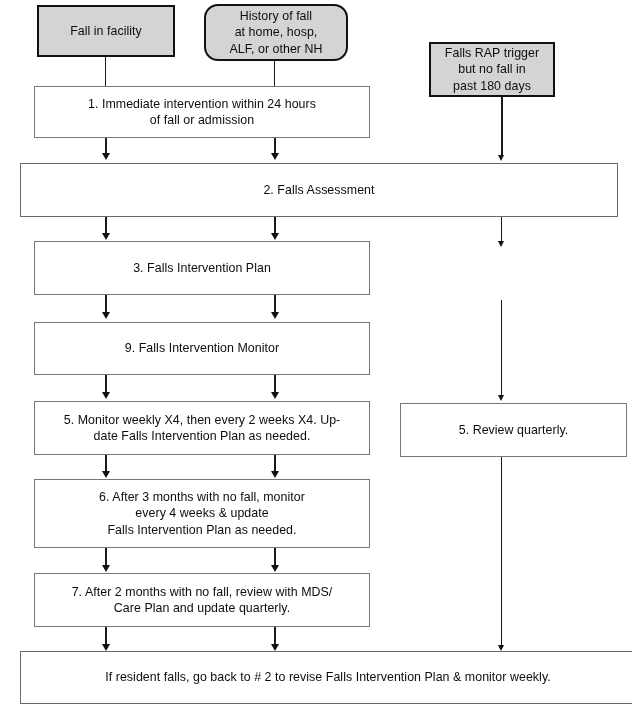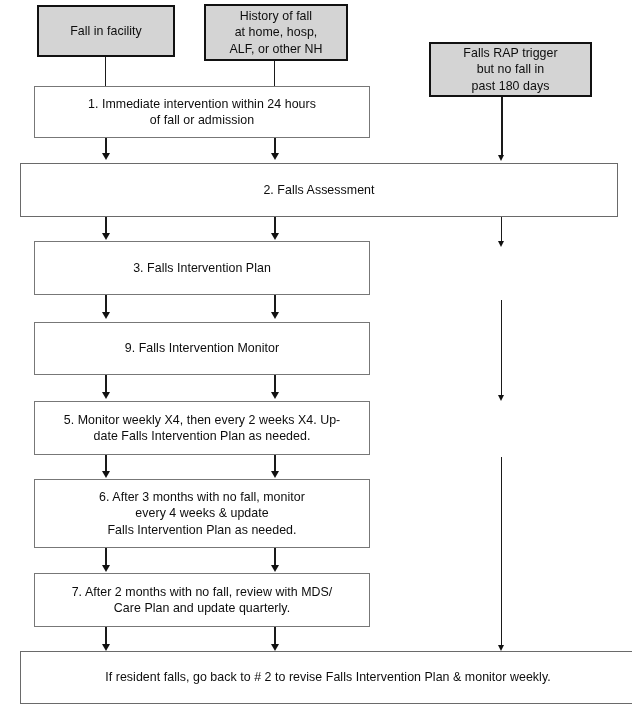--- a/index.html
+++ b/index.html
@@ -62,25 +62,25 @@
     border-top:6px solid #111111;
   }
 </style>
 </head>
 <body>
 
 <div id="canvas">
 
   <div class="node shaded" style="left:37px;top:5px;width:138px;height:52px;">Fall in facility</div>
 
-  <div class="node shaded" style="left:204px;top:4px;width:144px;height:57px;">History of fall
+  <div class="node shaded" style="left:204px;top:4px;width:144px;height:57px;border-radius:14px;">History of fall
 at home, hosp,
 ALF, or other NH</div>
 
-  <div class="node shaded" style="left:429px;top:42px;width:163px;height:55px;">Falls RAP trigger
+  <div class="node shaded" style="left:429px;top:42px;width:126px;height:55px;">Falls RAP trigger
 but no fall in
 past 180 days</div>
 
   <div class="conn thin" style="left:105px;top:57px;height:29px;"></div>
 
   <div class="conn thin" style="left:274px;top:61px;height:25px;"></div>
 
   <div class="conn" style="left:501px;top:97px;height:60px;"></div>
   <div class="arrowhead small" style="left:498px;top:155px;"></div>
 
@@ -115,20 +115,21 @@
   <div class="node plain" style="left:22px;top:322px;width:336px;height:53px;">9.  Falls Intervention Monitor</div>
 
   <div class="conn" style="left:105px;top:375px;height:18px;"></div>
   <div class="arrowhead" style="left:101.6px;top:392px;"></div>
   <div class="conn" style="left:274px;top:375px;height:18px;"></div>
   <div class="arrowhead" style="left:270.6px;top:392px;"></div>
 
   <div class="node plain" style="left:22px;top:401px;width:336px;height:54px;">5.  Monitor weekly X4, then every 2 weeks X4. Up-
 date Falls Intervention Plan as needed.</div>
 
+  <div class="node plain" style="left:388px;top:403px;width:227px;height:54px;">5.  Review quarterly.</div>
 
   <div class="conn" style="left:105px;top:455px;height:18px;"></div>
   <div class="arrowhead" style="left:101.6px;top:471px;"></div>
   <div class="conn" style="left:274px;top:455px;height:18px;"></div>
   <div class="arrowhead" style="left:270.6px;top:471px;"></div>
 
   <div class="conn thin" style="left:501px;top:457px;height:190px;"></div>
   <div class="arrowhead small" style="left:498px;top:645px;"></div>
 
   <div class="node plain" style="left:22px;top:479px;width:336px;height:69px;">6.  After 3 months with no fall, monitor

